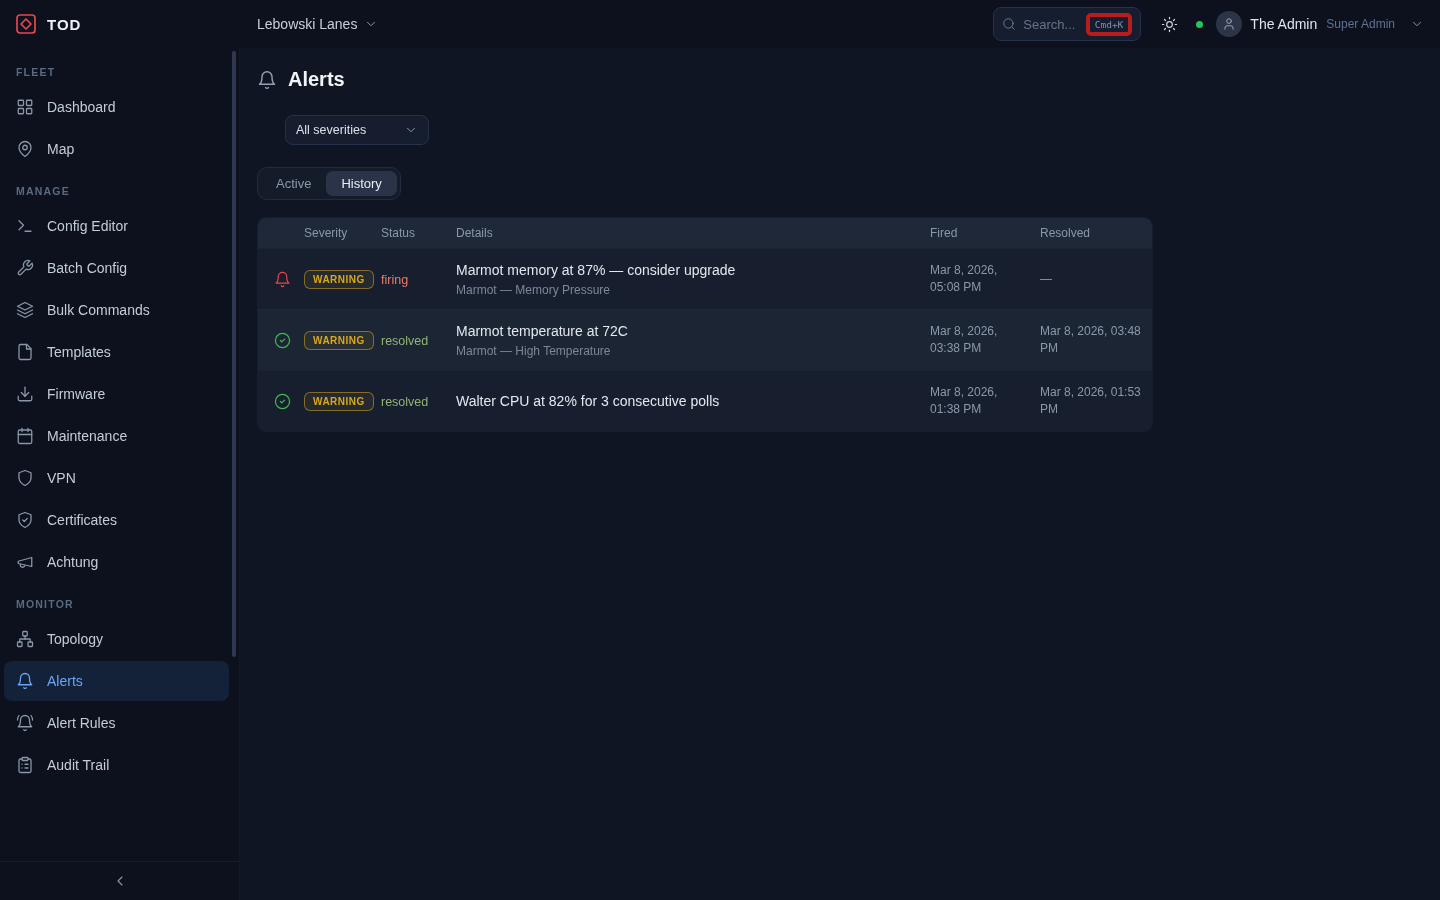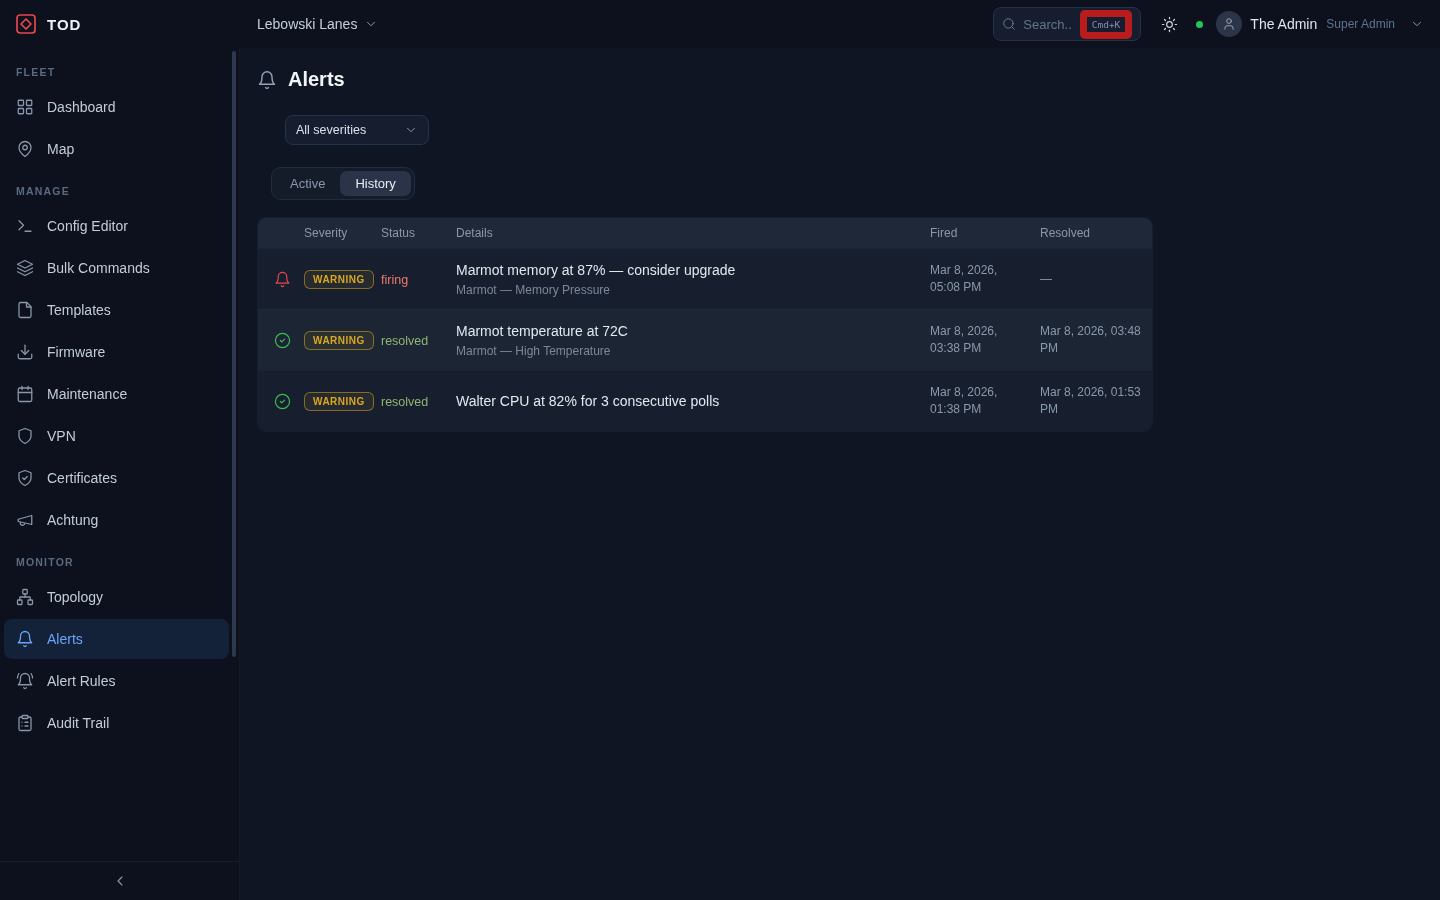--- a/index.html
+++ b/index.html
@@ -18,21 +18,21 @@
   .brand-logo { color:#e5484d; }
   .brand-name { font-size:15px; font-weight:700; color:#eef2f7; letter-spacing:1px; }
   .topbar-main { flex:1; display:flex; align-items:center; justify-content:space-between; padding:0 16px 0 17px; }
   .org-selector { display:flex; align-items:center; gap:7px; font-size:14px; color:#c6cfdb; cursor:pointer; background:none; border:none; font-family:inherit; }
   .org-selector .chev { color:#8a97a8; }
   .topbar-right { display:flex; align-items:center; }
   .search-box { width:148px; height:34px; background:#151d2e; border:1px solid #26324a; border-radius:8px;
     display:flex; align-items:center; gap:7px; padding:0 8px; }
   .search-box input { flex:1; min-width:0; background:transparent; border:none; outline:none; color:#a9b6c8; font-size:13px; font-family:inherit; }
   .search-box input::placeholder { color:#64748b; }
-  .kbd { font-family:"DejaVu Sans Mono", monospace; font-size:9.5px; color:#8091ad; border:7px solid #b91c1c; border-radius:5px; padding:2px 5px; white-space:nowrap; }
+  .kbd { font-family:"DejaVu Sans Mono", monospace; font-size:9.5px; color:#8091ad; border:4px solid #b91c1c; border-radius:5px; padding:2px 5px; white-space:nowrap; }
   .icon-btn { background:none; border:none; color:#cbd5e1; cursor:pointer; display:flex; align-items:center; justify-content:center; margin-left:20px; }
   .status-dot { width:7px; height:7px; border-radius:50%; margin-left:18px; }
   .user-menu { display:flex; align-items:center; gap:8px; margin-left:13px; background:none; border:none; cursor:pointer; font-family:inherit; }
   .avatar { width:26px; height:26px; border-radius:50%; background:#2b3547; color:#9aa7ba; display:flex; align-items:center; justify-content:center; }
   .user-name { font-size:14px; color:#dfe5ec; }
   .user-role { font-size:12px; color:#5f7290; margin-left:1px; }
   .user-menu .chev { color:#8a97a8; margin-left:7px; }
 
   
   .shell { flex:1; display:flex; min-height:0; }
@@ -50,21 +50,21 @@
   .main { flex:1; padding:17px 0 0 17px; min-width:0; }
   .page-header { display:flex; align-items:center; gap:11px; margin:3px 0 0; }
   .page-header .p-ico { color:#93a1b3; }
   .page-title { font-size:20px; font-weight:700; color:#f1f5f9; }
 
   .filter-row { margin-top:24px;padding-left:28px; }
   .select { width:144px; height:30px; background:#151d2e; border:1px solid #26324a; border-radius:8px;
     display:flex; align-items:center; justify-content:space-between; padding:0 10px; font-size:12.5px; color:#dbe2ec; cursor:pointer; font-family:inherit; }
   .select .chev { color:#8b98ab; }
 
-  .tabs { margin-top:22px; display:inline-flex; background:#141b29; border:1px solid #232c3e; border-radius:10px; padding:3px;margin-left:14px; }
+  .tabs { margin-top:22px; display:inline-flex; background:#141b29; border:1px solid #232c3e; border-radius:10px; padding:3px; }
   .tab { border:none; background:transparent; color:#8b98ab; font-size:13px; font-family:inherit; padding:5px 15px; border-radius:7px; cursor:pointer; }
   .tab.selected { background:#2a3347; color:#e8edf4; }
 
   
   .alerts-table { margin-top:17px; width:896px; border-radius:9px; overflow:hidden; border:1px solid rgba(255,255,255,0.04); }
   .t-head, .t-row { display:grid; grid-template-columns:46px 77px 75px 1fr 110px 112px; align-items:center; }
   .t-head { height:30px; background:#1f2838; }
   .t-head > div { font-size:12px; color:#8a97ab; padding-right:8px; }
   .t-row { min-height:61px; background:#171f2e; border-top:1px solid rgba(255,255,255,0.025); cursor:pointer; }
   .t-row.alt { background:#1c2534; }
@@ -181,20 +181,28 @@
           <svg class="ico" width="18" height="18" viewBox="0 0 24 24">
             <polyline points="4 17 10 11 4 5"></polyline>
             <line x1="12" y1="19" x2="20" y2="19"></line>
           </svg>
         </span>
       <span>Config Editor</span>
     </div>
     <div class="side-item">
       <span class="s-ico">
           <svg class="ico" width="18" height="18" viewBox="0 0 24 24">
+            <path d="M14.7 6.3a1 1 0 0 0 0 1.4l1.6 1.6a1 1 0 0 0 1.4 0l3.77-3.77a6 6 0 0 1-7.94 7.94l-6.91 6.91a2.12 2.12 0 0 1-3-3l6.91-6.91a6 6 0 0 1 7.94-7.94l-3.76 3.76z"></path>
+          </svg>
+        </span>
+      <span>Batch Config</span>
+    </div>
+    <div class="side-item">
+      <span class="s-ico">
+          <svg class="ico" width="18" height="18" viewBox="0 0 24 24">
             <polygon points="12 2 2 7 12 12 22 7 12 2"></polygon>
             <polyline points="2 17 12 22 22 17"></polyline>
             <polyline points="2 12 12 17 22 12"></polyline>
           </svg>
         </span>
       <span>Bulk Commands</span>
     </div>
     <div class="side-item">
       <span class="s-ico">
           <svg class="ico" width="18" height="18" viewBox="0 0 24 24">

